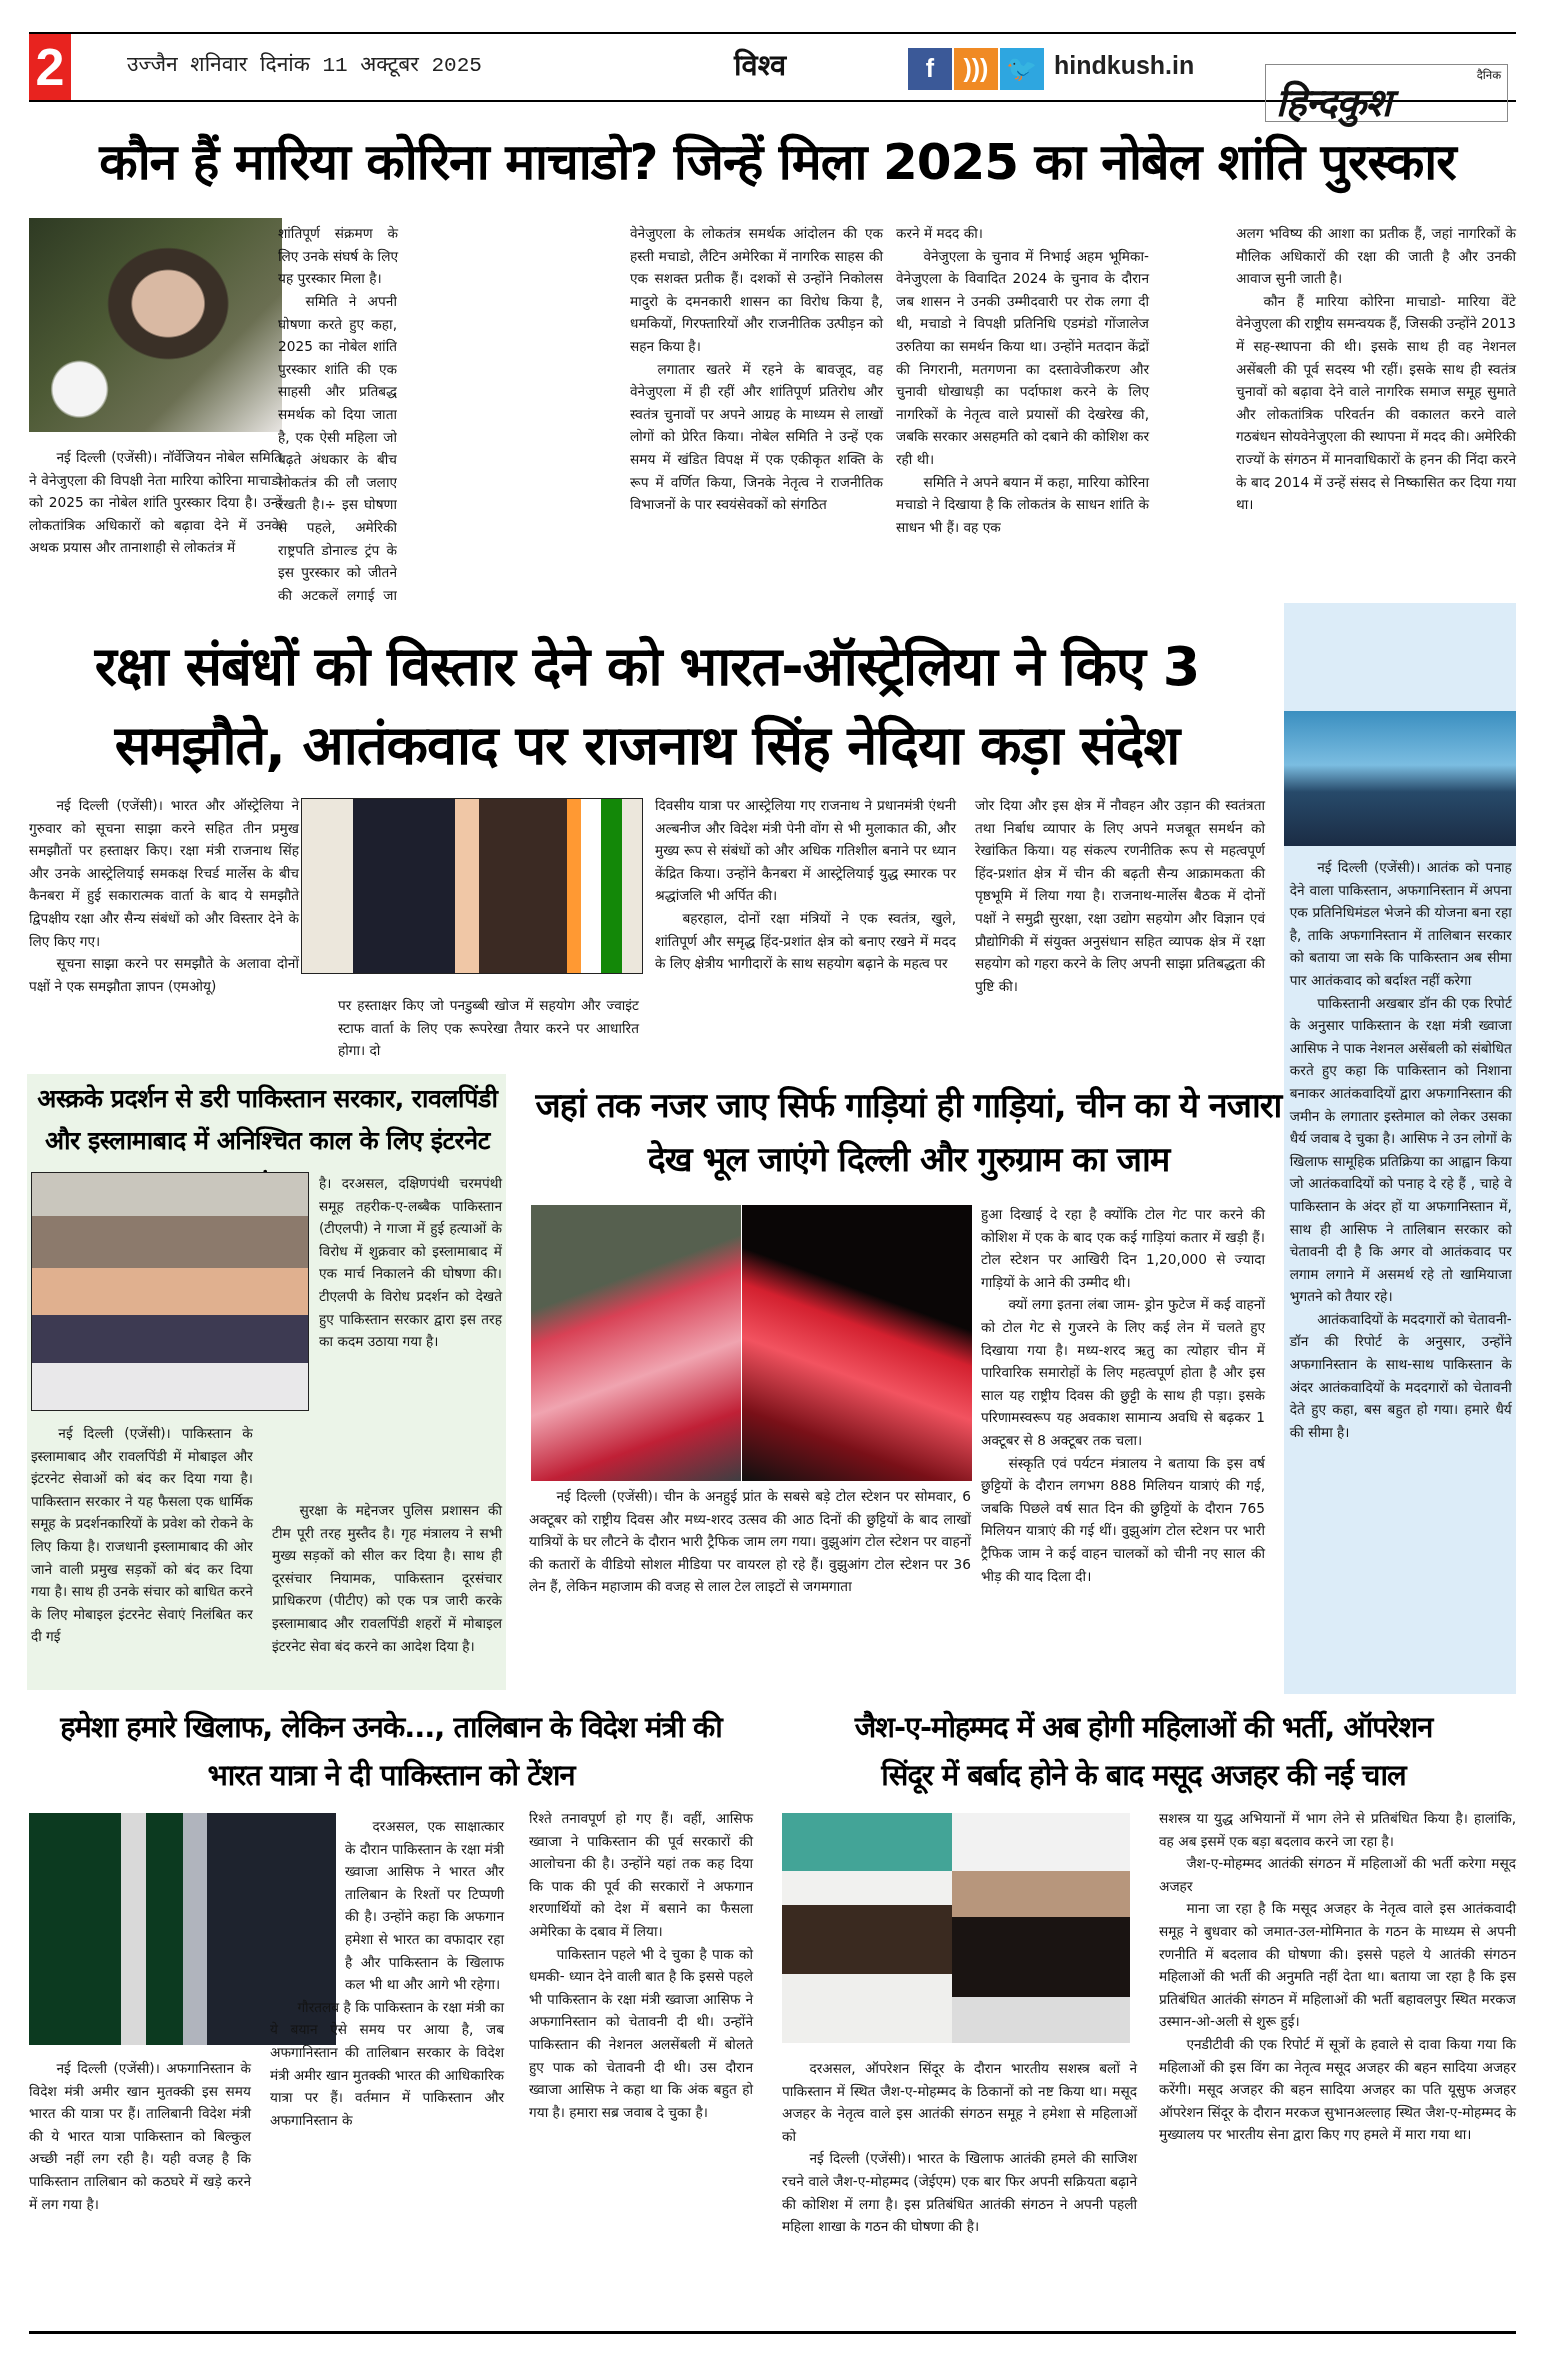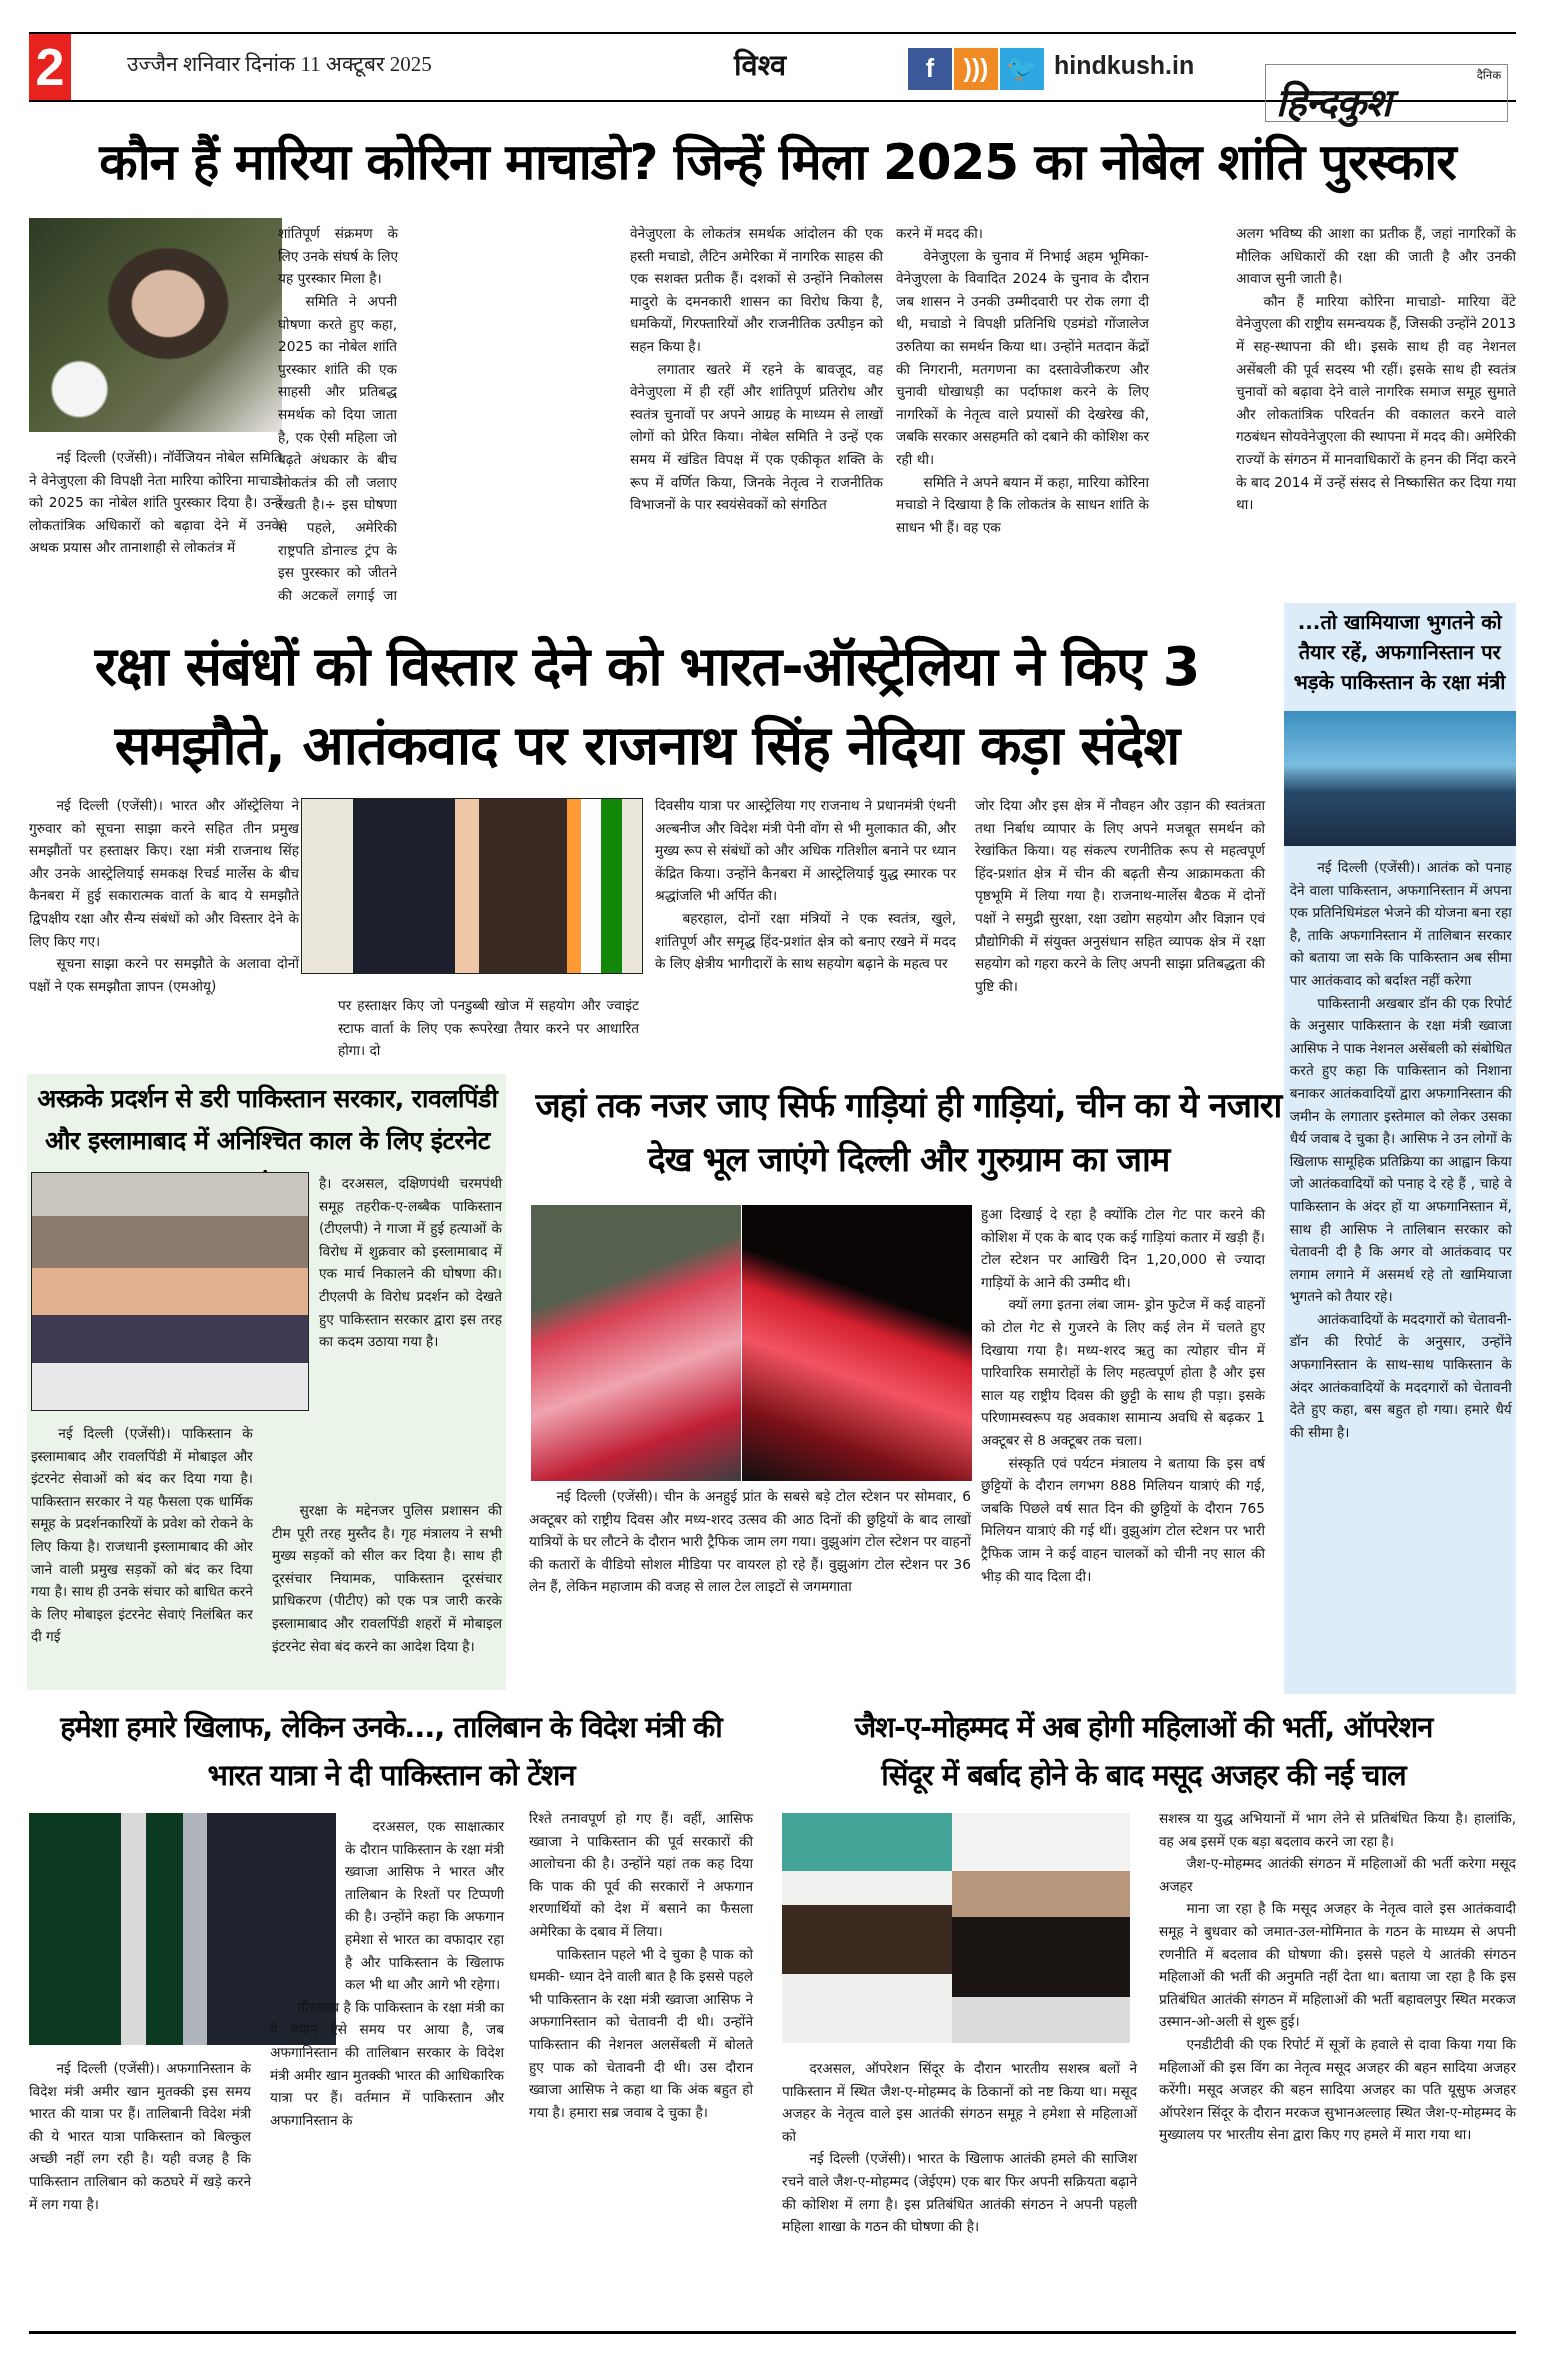--- a/index.html
+++ b/index.html
@@ -6,21 +6,21 @@
   body { width: 1545px; height: 2377px; background: #ffffff; font-family: "Liberation Sans", "DejaVu Sans", sans-serif; color: #111; position: relative; overflow: hidden; }
   .abs { position: absolute; }
   .body-text { font-family: "DejaVu Sans", "Liberation Sans", sans-serif; font-size: 13.7px; line-height: 22.6px; text-align: justify; color: #141414; }
   .body-text p { text-indent: 2em; }
   .body-text p.noind { text-indent: 0; }
   .headline { font-family: "DejaVu Sans", sans-serif; font-weight: bold; color: #000; letter-spacing: -1px; }
 
   
   .masthead { left: 29px; top: 32px; width: 1487px; height: 70px; border-top: 2.9px solid #000; border-bottom: 2.9px solid #000; }
   .page-num { left: 0; top: 0; width: 42px; height: 100%; background: #e8231f; color: #fff; font-size: 52px; font-weight: bold; display: flex; align-items: center; justify-content: center; }
-  .date-line { left: 98px; top: 15.4px; font-size: 21px; font-family: Liberation Serif, serif; color: #222; }
+  .date-line { left: 98px; top: 15.4px; font-size: 21px; font-family: Liberation Mono, monospace; color: #222; }
   .section-name { left: 661px; top: 9.7px; font-size: 29px; font-weight: bold; font-family: "DejaVu Sans", sans-serif; margin-left: 44px; }
   .social { left: 879px; top: 13.5px; display: flex; gap: 1.9px; }
   .social span { width: 44px; height: 42px; display: flex; align-items: center; justify-content: center; color: #fff; font-weight: bold; font-size: 25px; }
   .fb { background: #3b5998; } .rss { background: #f08a24; } .tw { background: #2ea6e0; }
   .site { left: 1025px; top: 17.4px; font-size: 25px; font-weight: bold; color: #222; }
   .logo { left: 1236px; top: 5.8px; width: 243px; height: 58px; border: 1px solid #888; margin-top: 24px; }
   .logo .small { position: absolute; right: 5.8px; top: 1.9px; font-size: 11.6px; }
   .logo .big { position: absolute; left: 9.7px; top: 9.7px; font-size: 39px; font-weight: bold; font-style: italic; font-family: "DejaVu Serif", serif; letter-spacing: -1px; }
 
   .img { background: #777; overflow: hidden; }
@@ -94,21 +94,20 @@
   </div>
 <div class="abs body-text" style="left:655px;top:794px;width:301px;">
     <p class="noind">दिवसीय यात्रा पर आस्ट्रेलिया गए राजनाथ ने प्रधानमंत्री एंथनी अल्बनीज और विदेश मंत्री पेनी वोंग से भी मुलाकात की, और मुख्य रूप से संबंधों को और अधिक गतिशील बनाने पर ध्यान केंद्रित किया। उन्होंने कैनबरा में आस्ट्रेलियाई युद्ध स्मारक पर श्रद्धांजलि भी अर्पित की।</p>
     <p>बहरहाल, दोनों रक्षा मंत्रियों ने एक स्वतंत्र, खुले, शांतिपूर्ण और समृद्ध हिंद-प्रशांत क्षेत्र को बनाए रखने में मदद के लिए क्षेत्रीय भागीदारों के साथ सहयोग बढ़ाने के महत्व पर</p>
   </div>
 <div class="abs body-text" style="left:975px;top:794px;width:290px;">
     <p class="noind">जोर दिया और इस क्षेत्र में नौवहन और उड़ान की स्वतंत्रता तथा निर्बाध व्यापार के लिए अपने मजबूत समर्थन को रेखांकित किया। यह संकल्प रणनीतिक रूप से महत्वपूर्ण हिंद-प्रशांत क्षेत्र में चीन की बढ़ती सैन्य आक्रामकता की पृष्ठभूमि में लिया गया है। राजनाथ-मार्लेस बैठक में दोनों पक्षों ने समुद्री सुरक्षा, रक्षा उद्योग सहयोग और विज्ञान एवं प्रौद्योगिकी में संयुक्त अनुसंधान सहित व्यापक क्षेत्र में रक्षा सहयोग को गहरा करने के लिए अपनी साझा प्रतिबद्धता की पुष्टि की।</p>
   </div>
 
 <div class="abs blue-box" style="left:1284px;top:603px;width:232px;height:1091px;">
-  <div class="abs headline" style="left:7.7px;top:3.9px;width:216px;font-size:20px;line-height:30px;text-align:center;letter-spacing:0;">...तो खामियाजा भुगतने को तैयार रहें, अफगानिस्तान पर भड़के पाकिस्तान के रक्षा मंत्री</div>
   <div class="abs img photo-asif" style="left:0;top:108px;width:232px;height:135px;"></div>
   <div class="abs body-text" style="left:5.8px;top:253px;width:222px;">
       <p>नई दिल्ली (एजेंसी)। आतंक को पनाह देने वाला पाकिस्तान, अफगानिस्तान में अपना एक प्रतिनिधिमंडल भेजने की योजना बना रहा है, ताकि अफगानिस्तान में तालिबान सरकार को बताया जा सके कि पाकिस्तान अब सीमा पार आतंकवाद को बर्दाश्त नहीं करेगा</p>
       <p>पाकिस्तानी अखबार डॉन की एक रिपोर्ट के अनुसार पाकिस्तान के रक्षा मंत्री ख्वाजा आसिफ ने पाक नेशनल असेंबली को संबोधित करते हुए कहा कि पाकिस्तान को निशाना बनाकर आतंकवादियों द्वारा अफगानिस्तान की जमीन के लगातार इस्तेमाल को लेकर उसका धैर्य जवाब दे चुका है। आसिफ ने उन लोगों के खिलाफ सामूहिक प्रतिक्रिया का आह्वान किया जो आतंकवादियों को पनाह दे रहे हैं , चाहे वे पाकिस्तान के अंदर हों या अफगानिस्तान में, साथ ही आसिफ ने तालिबान सरकार को चेतावनी दी है कि अगर वो आतंकवाद पर लगाम लगाने में असमर्थ रहे तो खामियाजा भुगतने को तैयार रहे।</p>
       <p>आतंकवादियों के मददगारों को चेतावनी- डॉन की रिपोर्ट के अनुसार, उन्होंने अफगानिस्तान के साथ-साथ पाकिस्तान के अंदर आतंकवादियों के मददगारों को चेतावनी देते हुए कहा, बस बहुत हो गया। हमारे धैर्य की सीमा है।</p>
     </div>
 </div>
 
 <div class="abs green-box" style="left:27px;top:1074px;width:479px;height:616px;">
   <div class="abs headline" style="left:3.9px;top:3.9px;width:473px;font-size:25px;line-height:42px;text-align:center;letter-spacing:-0.5px;">अस्क्रके प्रदर्शन से डरी पाकिस्तान सरकार, रावलपिंडी और इस्लामाबाद में अनिश्चित काल के लिए इंटरनेट बंद</div>

